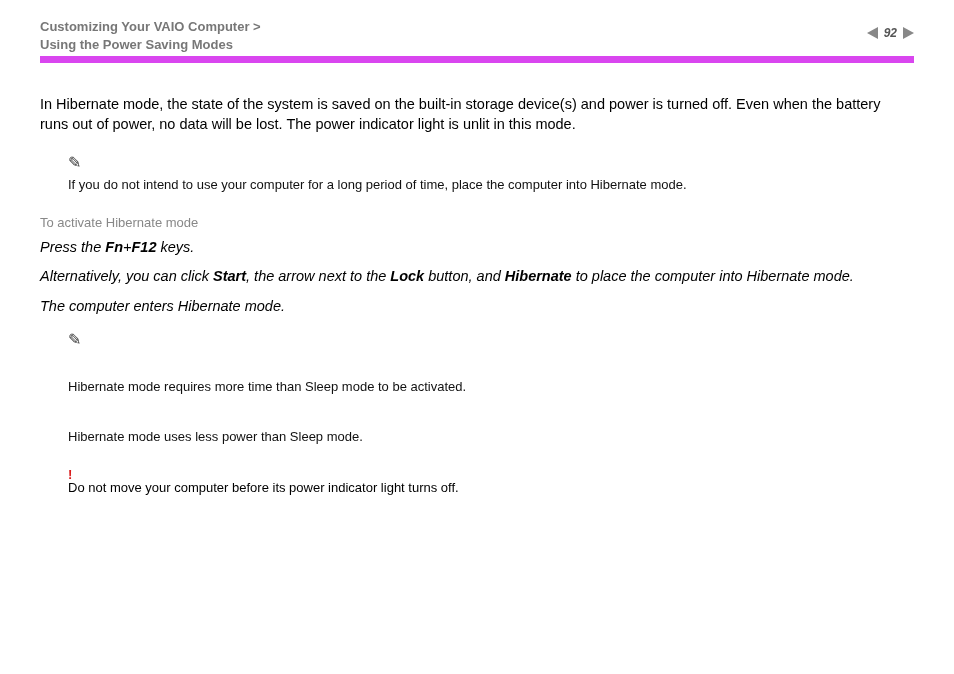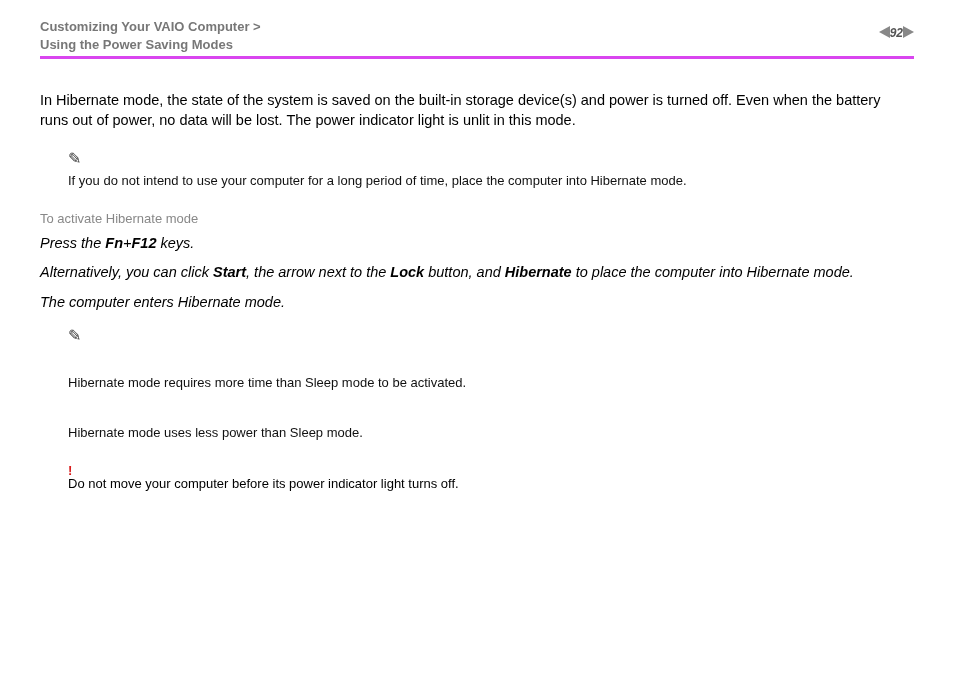--- a/index.html
+++ b/index.html
@@ -11,33 +11,34 @@
     height: 674px;
     overflow: hidden;
   }
   .page {
     padding: 18px 40px 0 40px;
   }
   .header {
     display: flex;
     justify-content: space-between;
     align-items: flex-start;
-    border-bottom: 3px solid #d946ef;
+    border-bottom: 7px solid #d946ef;
     padding-bottom: 2px;
     margin-bottom: 32px;
   }
   .breadcrumb {
     font-size: 13px;
     font-weight: bold;
     color: #777;
     line-height: 1.4;
   }
   .pagenav {
     display: flex;
-    align-items: flex-start;
+    align-items: center;
+    gap: 6px;
     padding-top: 8px;
   }
   .pagenum {
     font-size: 12px;
     font-weight: bold;
     font-style: italic;
     color: #555;
   }
   .arrow-left, .arrow-right {
     cursor: pointer;

